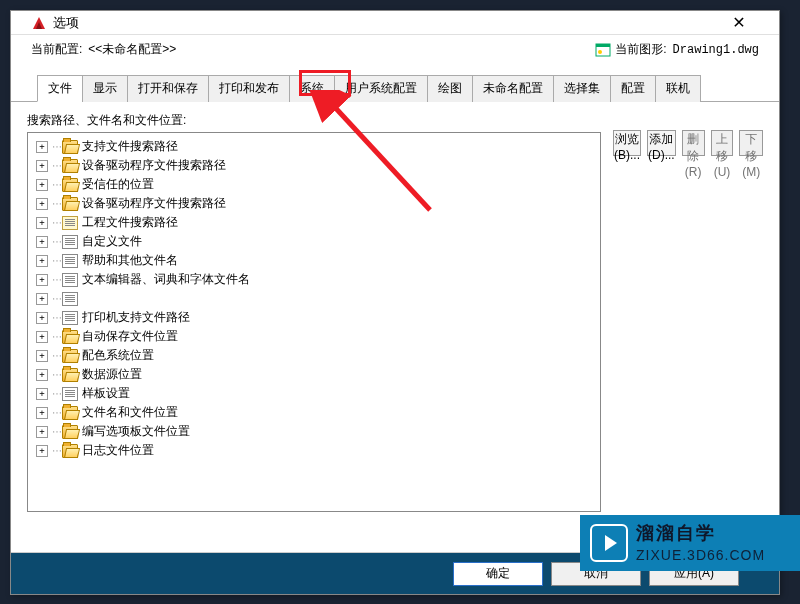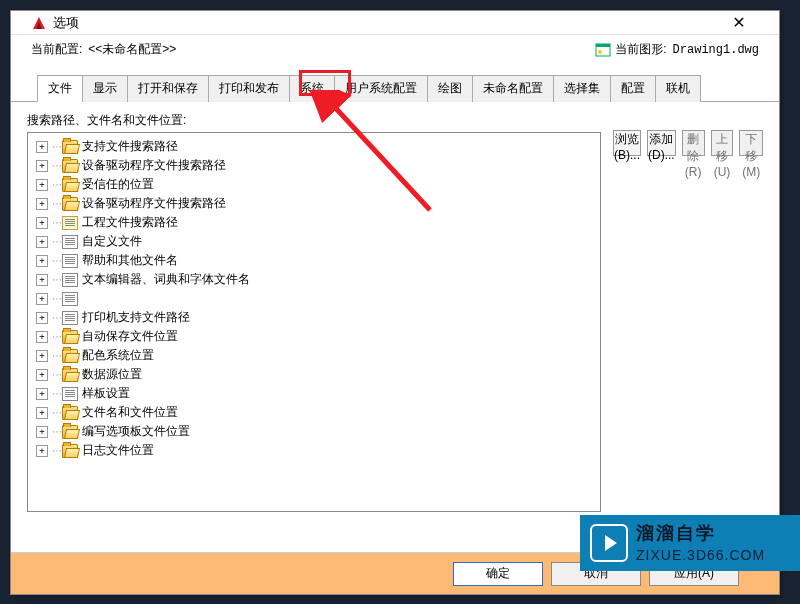--- a/index.html
+++ b/index.html
@@ -28,21 +28,21 @@
     .node-icon { width: 16px; height: 14px; margin-right: 4px; display: inline-block; }
     .folder { background: linear-gradient(#ffe08a,#f0b030); border: 1px solid #b08000; border-radius: 1px; position: relative; }
     .folder::before { content: ""; position: absolute; top: -3px; left: 0; width: 6px; height: 3px; background: #f0b030; border: 1px solid #b08000; border-bottom: none; }
     .folder.open::after { content:""; position:absolute; bottom:-1px; left:2px; right:-2px; top:3px; background:linear-gradient(#fff0b0,#ffd060); border:1px solid #b08000; transform:skewX(-12deg);}
     .doc-icon { background: #fff; border: 1px solid #888; position: relative; }
     .doc-icon::after { content:""; position:absolute; top:2px; left:2px; right:2px; height:1px; background:#888; box-shadow: 0 2px 0 #888, 0 4px 0 #888, 0 6px 0 #888; }
     .doc-icon.yellow { background:#fff8d0; border-color:#c0a040;}
     .right-col { width: 150px; display: flex; gap: 6px; padding-top: 18px; }
     .side-btn { height: 26px; border: 1px solid #999; background: #f5f5f5; font-size: 12px; cursor: pointer; font-family: inherit; }
     .side-btn:disabled { color: #737373; background: #f0f0f0; cursor: default; }
-    .bottom-bar { position: absolute; bottom: 0; left: 0; right: 0; height: 42px; border-top: 1px solid #ccc; display: flex; align-items: center; justify-content: flex-end; gap: 8px; padding-right: 40px; background: #fdba74; }
+    .bottom-bar { position: absolute; bottom: 0; left: 0; right: 0; height: 42px; border-top: 1px solid #ccc; display: flex; align-items: center; justify-content: flex-end; gap: 8px; padding-right: 40px; background: #0c4a6e; }
     .bottom-btn { min-width: 90px; height: 24px; border: 1px solid #888; background: #f0f0f0; font-size: 12px; cursor: pointer; font-family: inherit; }
     .bottom-btn.primary { border: 1px solid #2a6fc9; background:#fff;}
     .annotation { position: absolute; pointer-events: none; }
     .red-box { left: 299px; top: 70px; width: 52px; height: 26px; border: 3px solid #ee1c25; }
     .watermark { position: absolute; right: 0; bottom: 33px; width: 220px; height: 56px; background: #0d7fb5; color: #0f172a; display: flex; align-items: center; padding: 4px 10px; gap: 8px; }
     .wm-icon { width: 38px; height: 38px; border: 2px solid #fff; border-radius: 6px; display:flex; align-items:center; justify-content:center;}
     .wm-play { width:0;height:0;border-left:12px solid #fff; border-top:8px solid transparent; border-bottom:8px solid transparent; margin-left:3px;}
     .wm-text { display:flex; flex-direction:column; line-height:1.3;}
     .wm-main { font-size: 18px; font-weight: bold; letter-spacing: 2px;}
     .wm-sub { font-size: 14px; letter-spacing: 1px; opacity:0.9;}

